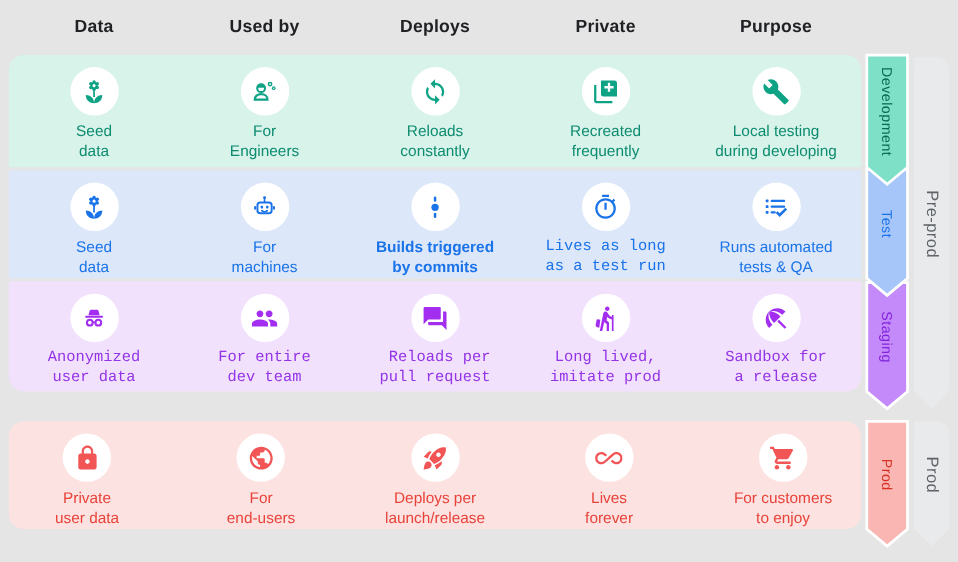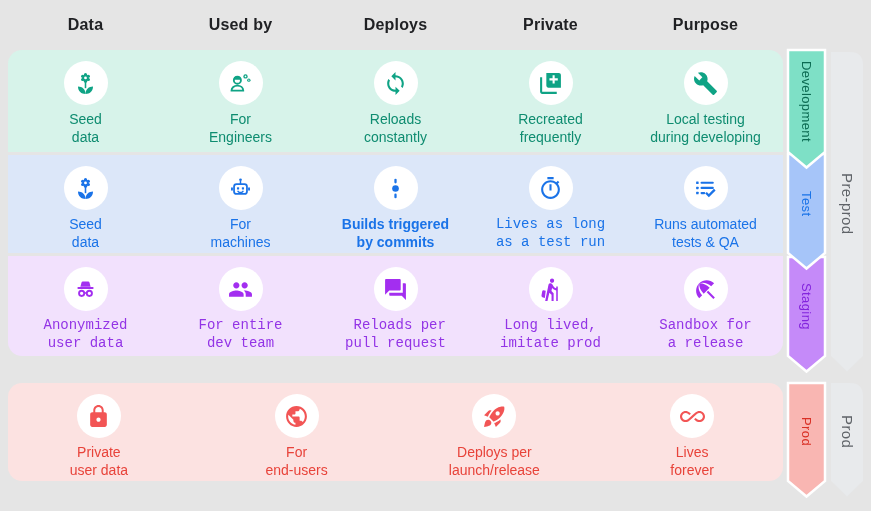--- a/index.html
+++ b/index.html
@@ -262,20 +262,29 @@
         </div>
         <div class="cell">
           <div class="icon-circle">
             <svg viewBox="0 0 24 24" width="25" height="25" style="color:#f25555">
               <path fill="currentColor" d="M18.6 6.62c-1.44 0-2.8.56-3.77 1.53L12 10.66 10.48 12h.01L7.8 14.39c-.64.64-1.49.99-2.4.99-1.87 0-3.39-1.51-3.39-3.38S3.53 8.62 5.4 8.62c.91 0 1.76.35 2.44 1.03l1.13 1 1.51-1.34L9.22 8.2C8.2 7.18 6.84 6.62 5.4 6.62 2.42 6.62 0 9.04 0 12s2.42 5.38 5.4 5.38c1.44 0 2.8-.56 3.77-1.53l2.83-2.5.01.01L13.52 12h-.01l2.69-2.39c.64-.64 1.49-.99 2.4-.99 1.87 0 3.39 1.51 3.39 3.38s-1.52 3.38-3.39 3.38c-.9 0-1.76-.35-2.44-1.03l-1.14-1.01-1.51 1.34 1.27 1.12c1.02 1.01 2.37 1.57 3.82 1.57 2.98 0 5.4-2.41 5.4-5.38s-2.42-5.37-5.4-5.37z"></path>
             </svg>
           </div>
           <div class="cell-label" style="color: rgb(232, 67, 58); text-align: center;">Lives
 forever</div>
         </div>
+        <div class="cell">
+          <div class="icon-circle">
+            <svg viewBox="0 0 24 24" width="25" height="25" style="color:#f25555">
+              <path fill="currentColor" d="M7 18c-1.1 0-1.99.9-1.99 2S5.9 22 7 22s2-.9 2-2-.9-2-2-2zM1 2v2h2l3.6 7.59-1.35 2.45c-.16.28-.25.61-.25.96 0 1.1.9 2 2 2h12v-2H7.42c-.14 0-.25-.11-.25-.25l.03-.12.9-1.63h7.45c.75 0 1.41-.41 1.75-1.03l3.58-6.49c.08-.14.12-.31.12-.48 0-.55-.45-1-1-1H5.21l-.94-2H1zm16 16c-1.1 0-1.99.9-1.99 2s.89 2 1.99 2 2-.9 2-2-.9-2-2-2z"></path>
+            </svg>
+          </div>
+          <div class="cell-label" style="color: rgb(232, 67, 58);">For customers
+to enjoy</div>
+        </div>
       </div>
     </div>
 
   <svg id="ribbon-svg" width="871" height="511" viewBox="0 0 871 511">
     <path d="M831,52 H850 Q863,52 863,65 V356 L847,371.5 L831,356 Z" fill="#e8eaec"></path>
     <path d="M831,383 H850 Q863,383 863,396 V481 L847,496.5 L831,481 Z" fill="#e8eaec"></path>
     <path d="M788,383 H825 V481 L806.5,496.5 L788,481 Z" stroke="#ffffff" stroke-width="2.5" fill="#f9b6b2"></path>
     <path d="M788,257 H825 V356 L806.5,371.5 L788,356 Z" stroke="#ffffff" stroke-width="2.5" fill="#c58af9"></path>
     <path d="M788,154 H825 V253 L806.5,268.5 L788,253 Z" stroke="#ffffff" stroke-width="2.5" fill="#a6c5f9"></path>
     <path d="M788,50 H825 V152 L806.5,167.5 L788,152 Z" stroke="#ffffff" stroke-width="2.5" fill="#7ee0c6"></path>

